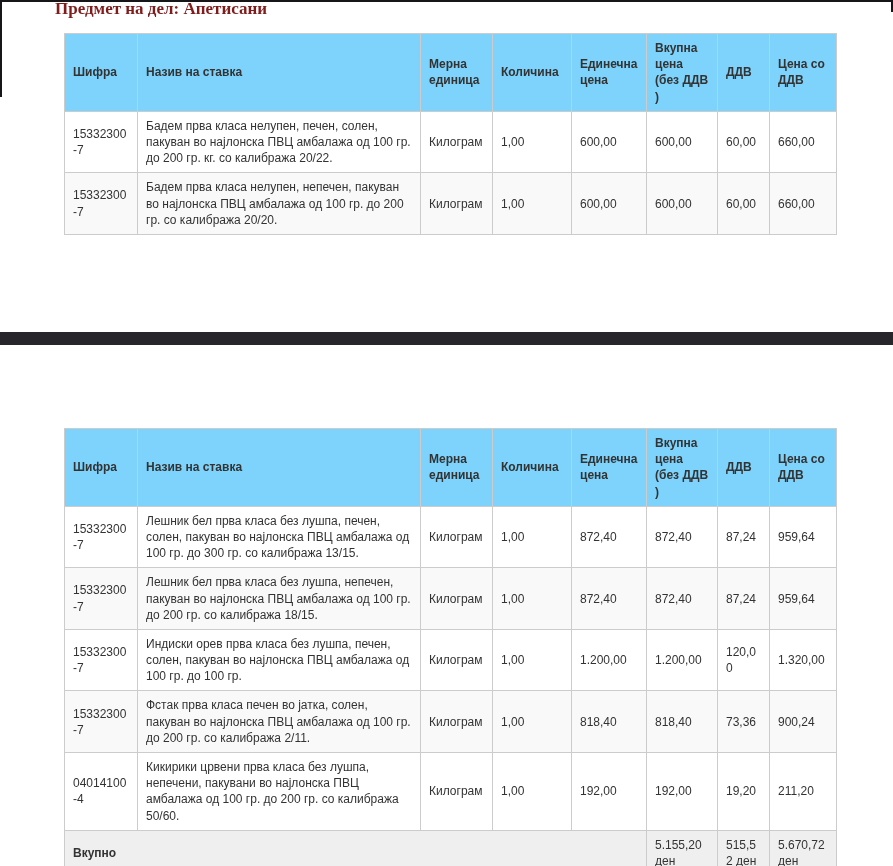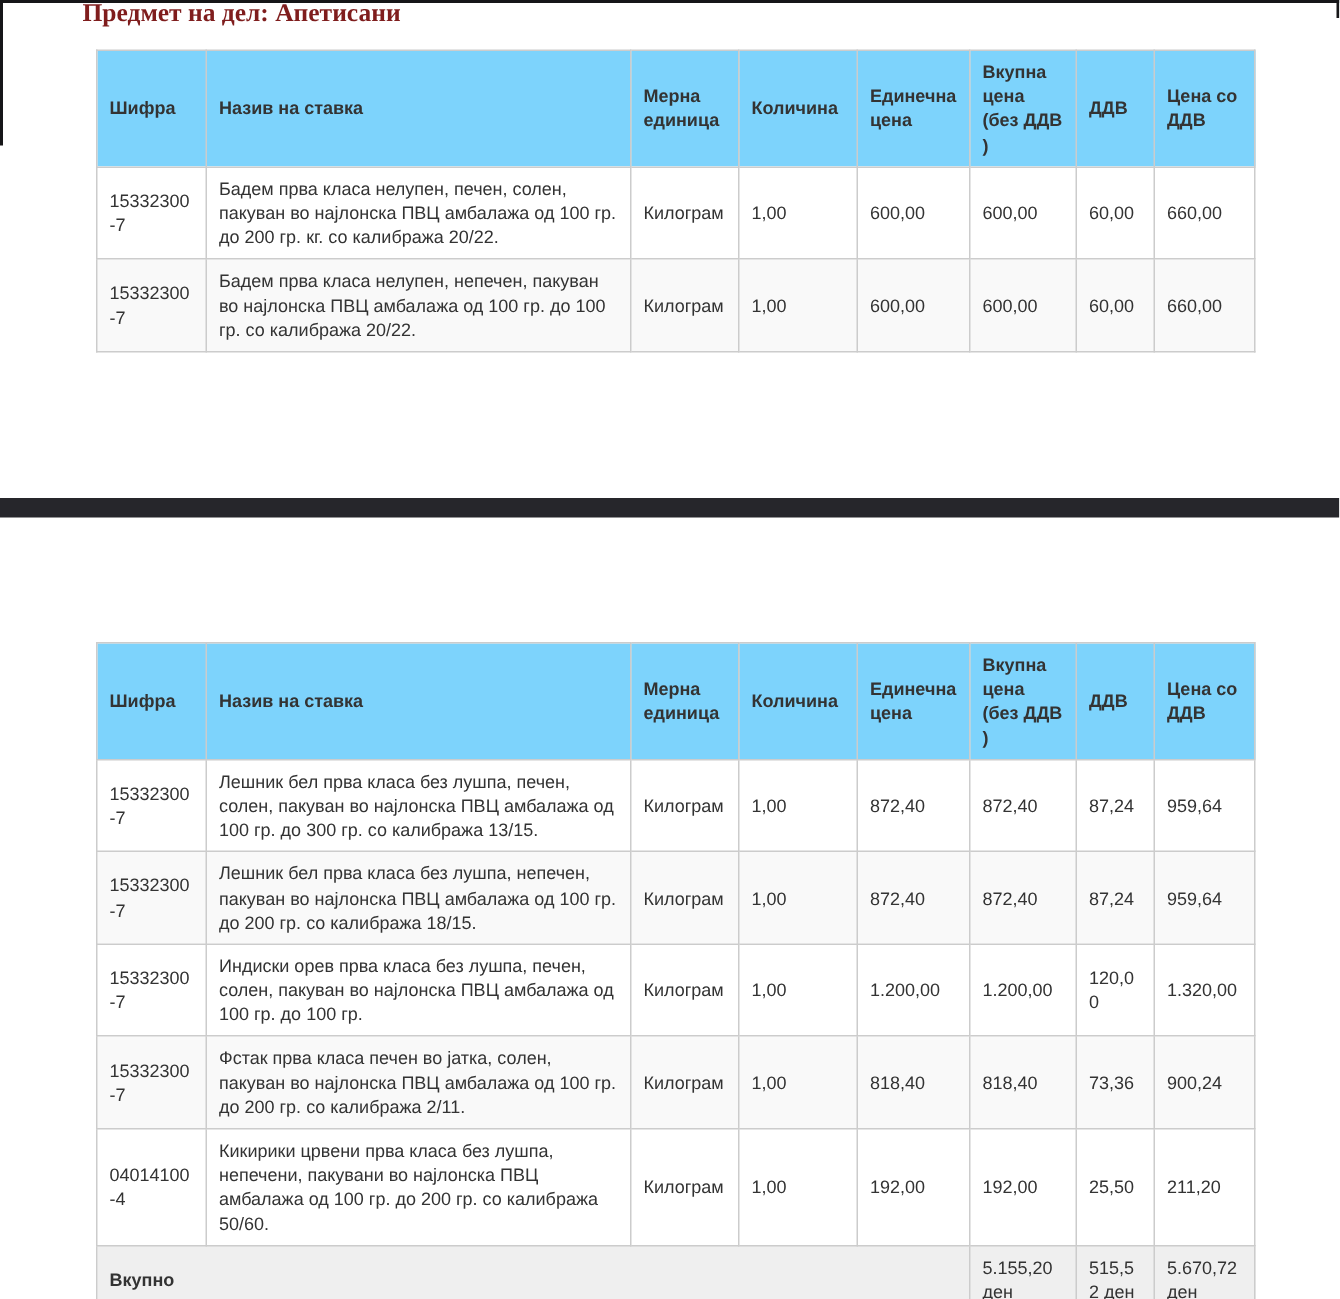--- a/index.html
+++ b/index.html
@@ -95,21 +95,21 @@
         <td>Бадем прва класа нелупен, печен, солен, пакуван во најлонска ПВЦ амбалажа од 100 гр. до 200 гр. кг. со калибража 20/22.</td>
         <td>Килограм</td>
         <td>1,00</td>
         <td>600,00</td>
         <td>600,00</td>
         <td>60,00</td>
         <td>660,00</td>
       </tr>
       <tr class="data even">
         <td>15332300-7</td>
-        <td>Бадем прва класа нелупен, непечен, пакуван во најлонска ПВЦ амбалажа од 100 гр. до 100 гр. со калибража 20/22.</td>
+        <td>Бадем прва класа нелупен, непечен, пакуван во најлонска ПВЦ амбалажа од 100 гр. до 200 гр. со калибража 20/20.</td>
         <td>Килограм</td>
         <td>1,00</td>
         <td>600,00</td>
         <td>600,00</td>
         <td>60,00</td>
         <td>660,00</td>
       </tr>
     </tbody>
   </table>
 
@@ -179,21 +179,21 @@
         <td>73,36</td>
         <td>900,24</td>
       </tr>
       <tr class="data odd">
         <td>04014100-4</td>
         <td>Кикирики црвени прва класа без лушпа, непечени, пакувани во најлонска ПВЦ амбалажа од 100 гр. до 200 гр. со калибража 50/60.</td>
         <td>Килограм</td>
         <td>1,00</td>
         <td>192,00</td>
         <td>192,00</td>
-        <td>25,50</td>
+        <td>19,20</td>
         <td>211,20</td>
       </tr>
       <tr class="total-row">
         <td colspan="5" class="total-label">Вкупно</td>
         <td>5.155,20 ден</td>
         <td>515,52 ден</td>
         <td>5.670,72 ден</td>
       </tr>
     </tbody>
   </table>

